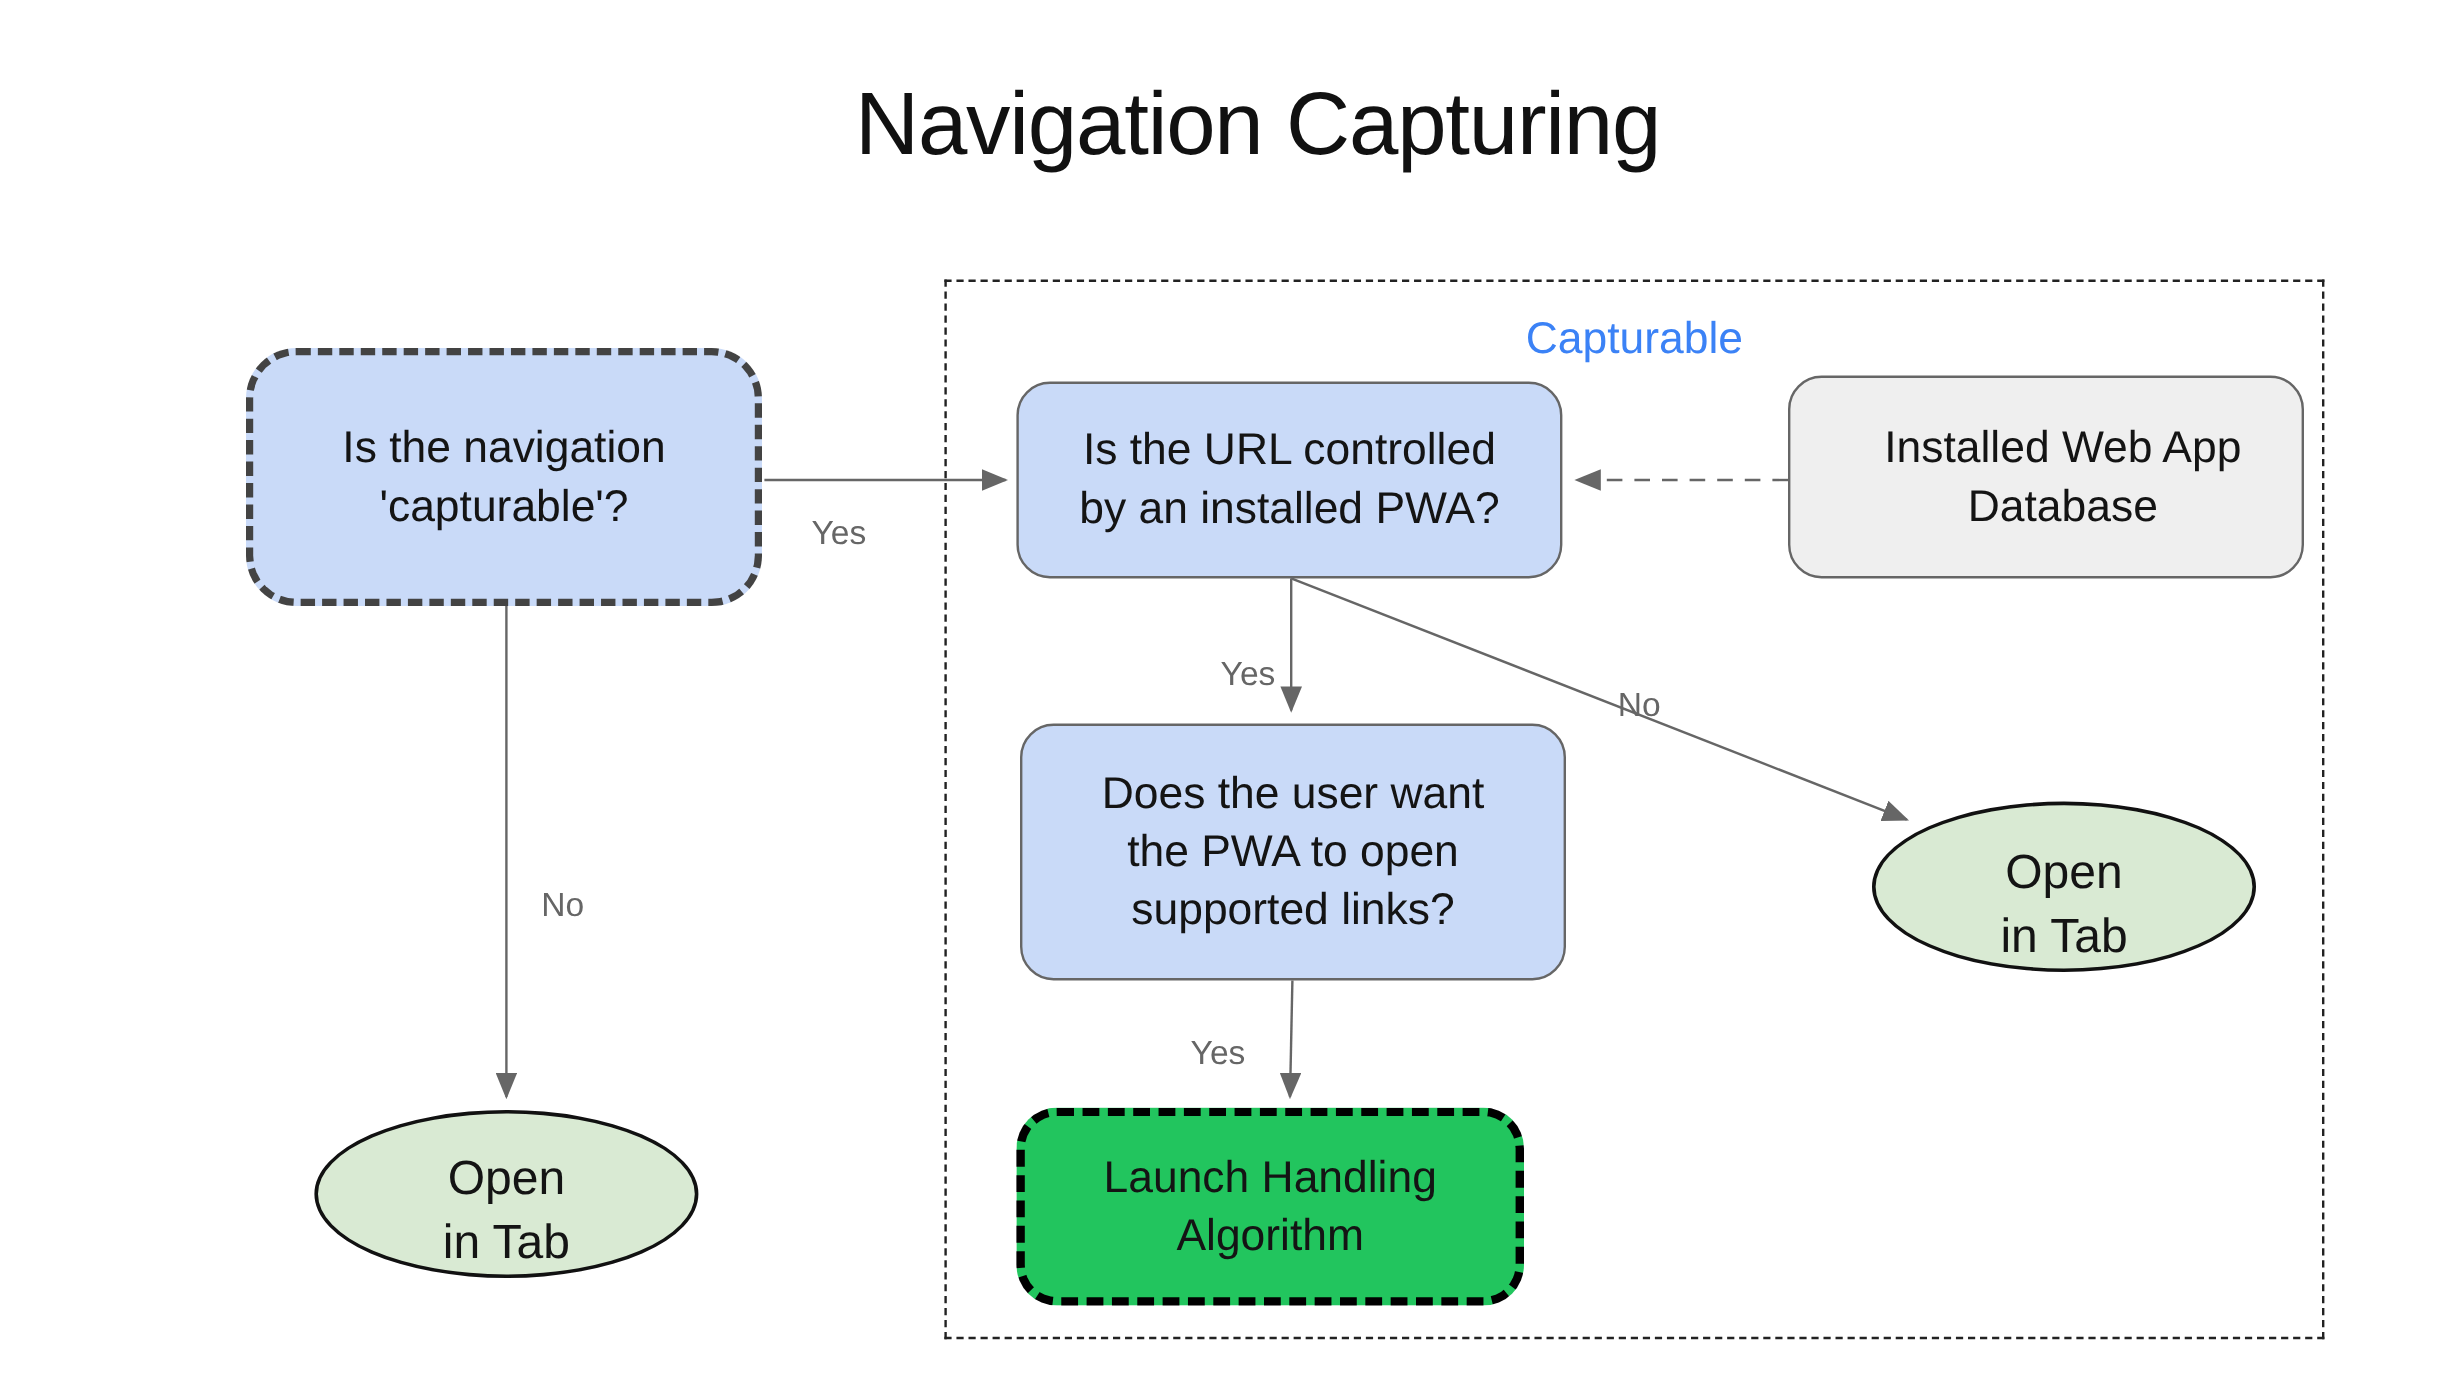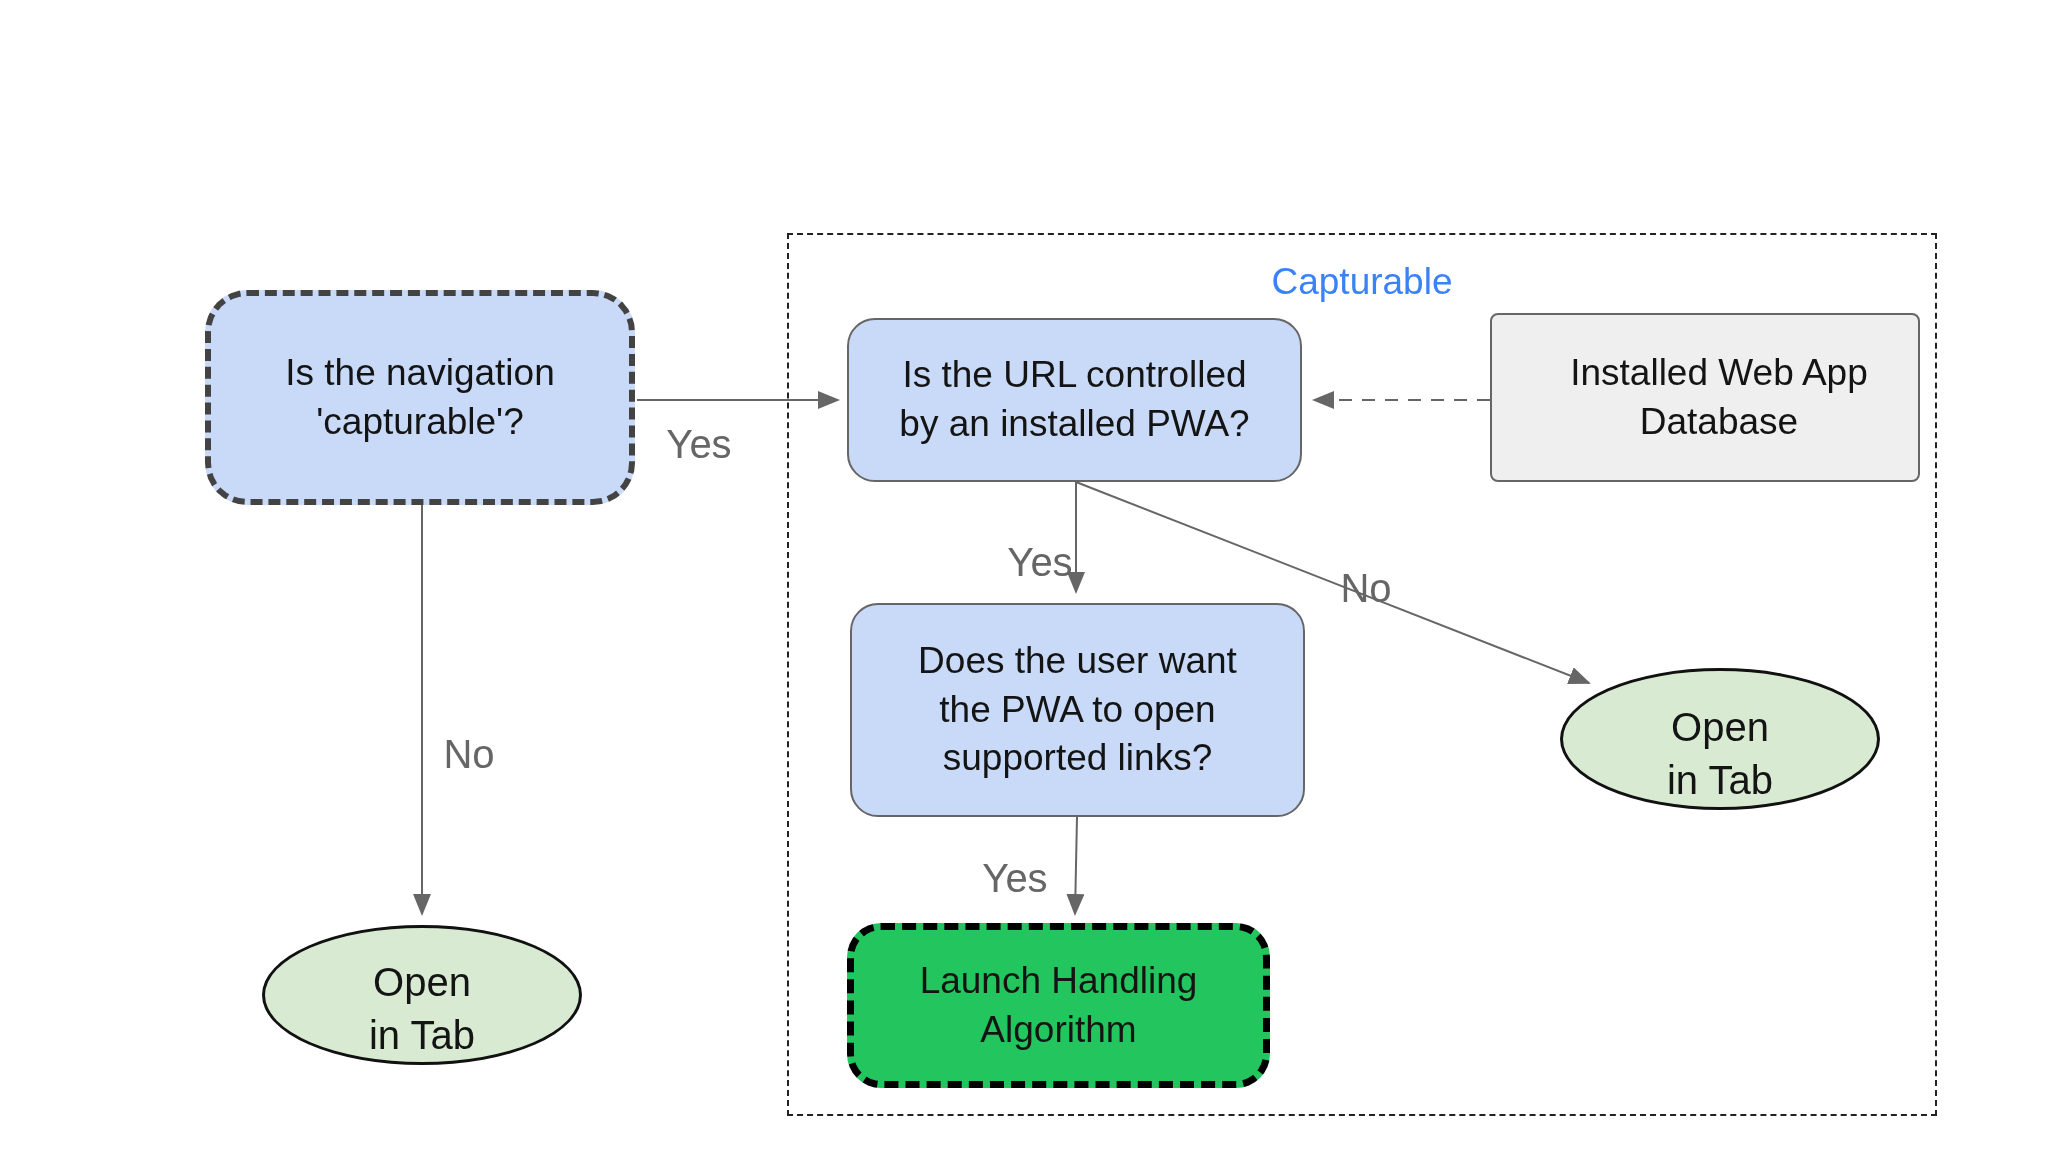--- a/index.html
+++ b/index.html
@@ -68,21 +68,21 @@
   .node-url {
     left: 847px; top: 318px; width: 455px; height: 164px;
     background: #c9daf8;
     border: 2px solid #666666;
     border-radius: 28px;
   }
   .node-db {
     left: 1490px; top: 313px; width: 430px; height: 169px;
     background: #efefef;
     border: 2px solid #666666;
-    border-radius: 8px;
+    border-radius: 28px;
     padding-left: 28px;
   }
   .node-want {
     left: 850px; top: 603px; width: 455px; height: 214px;
     background: #c9daf8;
     border: 2px solid #666666;
     border-radius: 28px;
   }
   .node-launch {
     left: 847px; top: 923px; width: 423px; height: 165px;
@@ -95,21 +95,21 @@
     border: 3px solid #111111;
     border-radius: 50%;
     font-size: 40px;
     align-items: flex-end;
   }
   .ellipse-left  { left: 262px; top: 925px; width: 320px; height: 140px; }
   .ellipse-right { left: 1560px; top: 668px; width: 320px; height: 142px; }
   .edge-label {
     position: absolute;
     transform: translate(-50%, -50%);
-    font-size: 40px;
+    font-size: 28px;
     color: #666666;
     white-space: nowrap;
   }
   .lbl-yes1 { left: 699px;  top: 444px; }
   .lbl-no1  { left: 469px;  top: 754px; }
   .lbl-yes2 { left: 1040px; top: 562px; }
   .lbl-no2  { left: 1366px; top: 588px; }
   .lbl-yes3 { left: 1015px; top: 878px; }
 </style>
 </head>
@@ -124,20 +124,21 @@
       </marker>
     </defs>
     <path d="M637,400 L838,400" stroke="#666666" stroke-width="2" fill="none" marker-end="url(#arrow)"></path>
     <path d="M422,505 L422,914" stroke="#666666" stroke-width="2" fill="none" marker-end="url(#arrow)"></path>
     <path d="M1076,482 L1076,592" stroke="#666666" stroke-width="2" fill="none" marker-end="url(#arrow)"></path>
     <path d="M1076,482 L1589,683" stroke="#666666" stroke-width="2" fill="none" marker-end="url(#arrow)"></path>
     <path d="M1077,817 L1075,914" stroke="#666666" stroke-width="2" fill="none" marker-end="url(#arrow)"></path>
     <path d="M1490,400 L1314,400" stroke="#666666" stroke-width="2" stroke-dasharray="13 10" fill="none" marker-end="url(#arrow)"></path>
   </svg>
 
+  <div class="title">Navigation Capturing</div>
 
   <div class="group-box">
     <div class="group-label">Capturable</div>
   </div>
 
   <div class="node node-capturable-q">
     <span>Is the navigation
 'capturable'?</span>
   </div>
 

